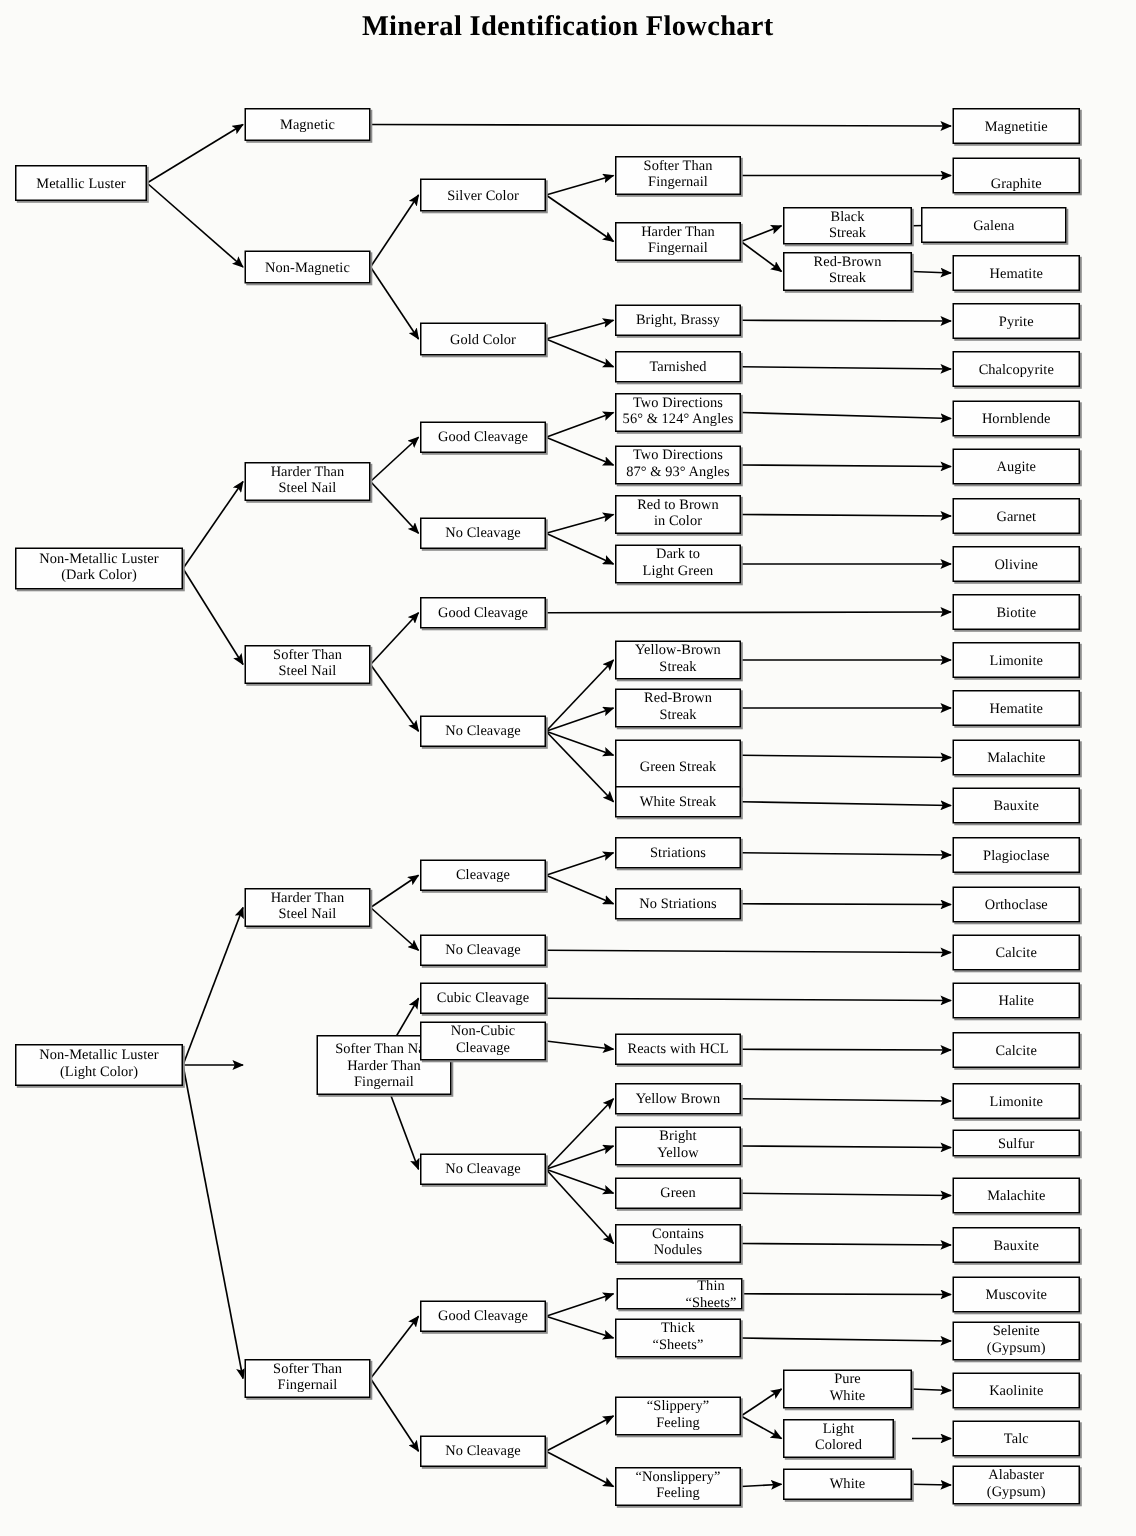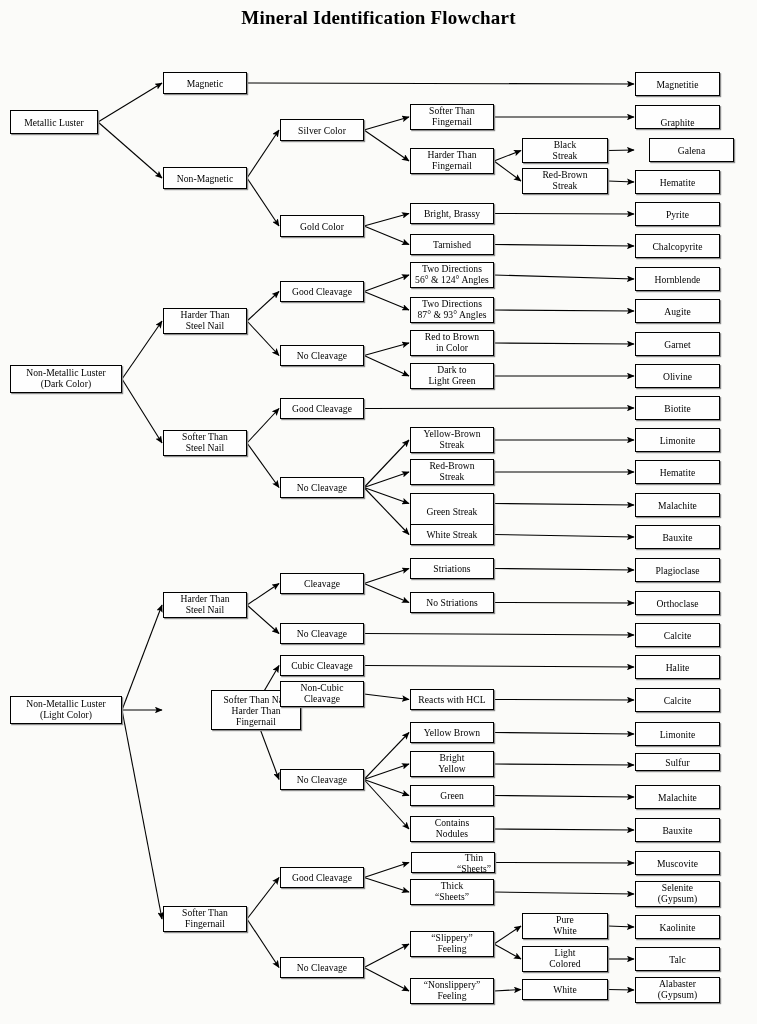--- a/index.html
+++ b/index.html
@@ -219,26 +219,26 @@
 Nodules</span></div>
       <div class="node" style="left: 411px; top: 852px; width: 84px; height: 21px; padding-left: 44px;"><span>Thin “Sheets”</span></div>
       <div class="node two-line" style="left: 410px; top: 879px; width: 84px; height: 26px;"><span>Thick
 “Sheets”</span></div>
       <div class="node two-line" style="left: 410px; top: 931px; width: 84px; height: 26px;"><span>“Slippery”
 Feeling</span></div>
       <div class="node two-line" style="left: 410px; top: 978px; width: 84px; height: 26px;"><span>“Nonslippery”
 Feeling</span></div>
       <div class="node two-line" style="left: 522px; top: 913px; width: 86px; height: 26px;"><span>Pure
 White</span></div>
-      <div class="node two-line" style="left: 522px; top: 946px; width: 86px; height: 26px;"><span>Light
+      <div class="node two-line" style="left: 522px; top: 946px; width: 74px; height: 26px;"><span>Light
 Colored</span></div>
       <div class="node" style="left: 522px; top: 979px; width: 86px; height: 21px;"><span>White</span></div>
       <div class="node" style="left: 635px; top: 72px; width: 85px; height: 24px;"><span>Magnetitie</span></div>
       <div class="node" style="left: 635px; top: 105px; width: 85px; height: 24px; align-items: flex-end;"><span>Graphite</span></div>
-      <div class="node" style="left: 649px; top: 138px; width: 85px; height: 24px;"><span>Galena</span></div>
+      <div class="node" style="left: 614px; top: 138px; width: 97px; height: 24px;"><span>Galena</span></div>
       <div class="node" style="left: 635px; top: 170px; width: 85px; height: 24px;"><span>Hematite</span></div>
       <div class="node" style="left: 635px; top: 202px; width: 85px; height: 24px;"><span>Pyrite</span></div>
       <div class="node" style="left: 635px; top: 234px; width: 85px; height: 24px;"><span>Chalcopyrite</span></div>
       <div class="node" style="left: 635px; top: 267px; width: 85px; height: 24px;"><span>Hornblende</span></div>
       <div class="node" style="left: 635px; top: 299px; width: 85px; height: 24px;"><span>Augite</span></div>
       <div class="node" style="left: 635px; top: 332px; width: 85px; height: 24px;"><span>Garnet</span></div>
       <div class="node" style="left: 635px; top: 364px; width: 85px; height: 24px;"><span>Olivine</span></div>
       <div class="node" style="left: 635px; top: 396px; width: 85px; height: 24px;"><span>Biotite</span></div>
       <div class="node" style="left: 635px; top: 428px; width: 85px; height: 24px;"><span>Limonite</span></div>
       <div class="node" style="left: 635px; top: 460px; width: 85px; height: 24px;"><span>Hematite</span></div>

